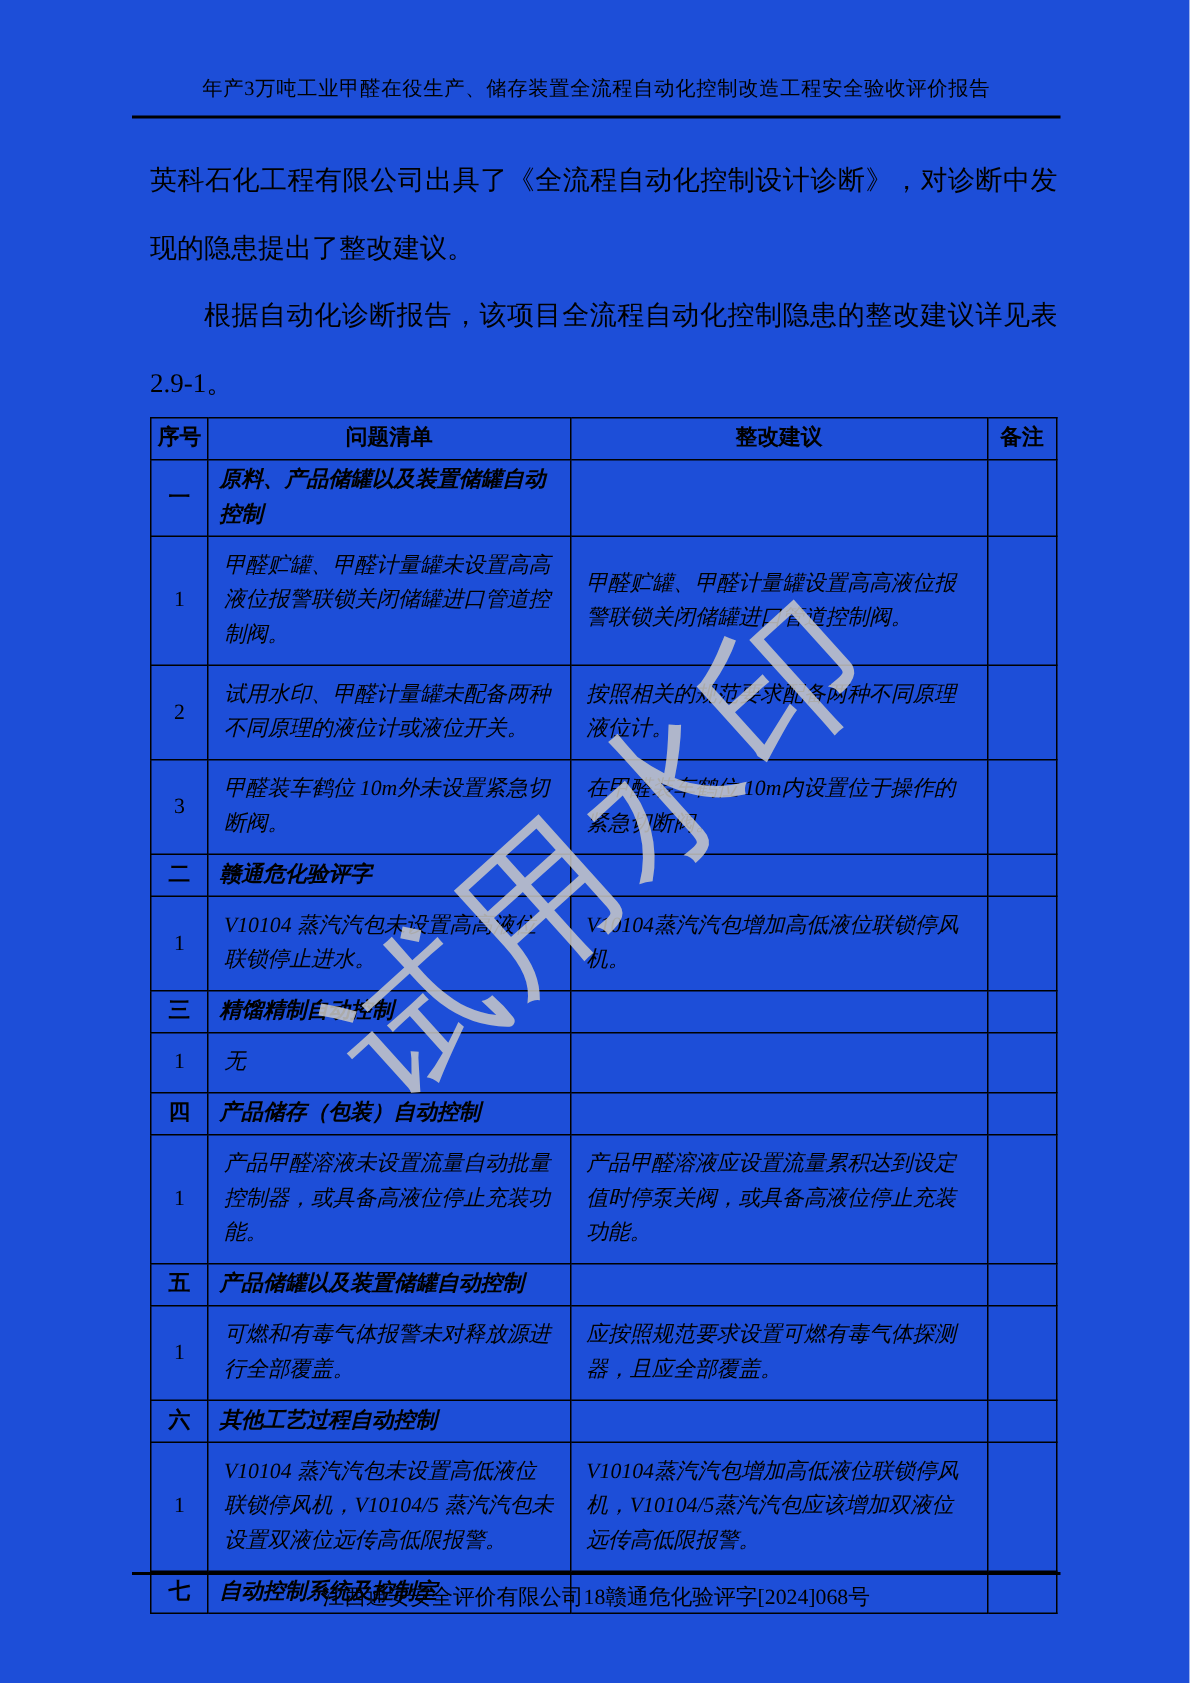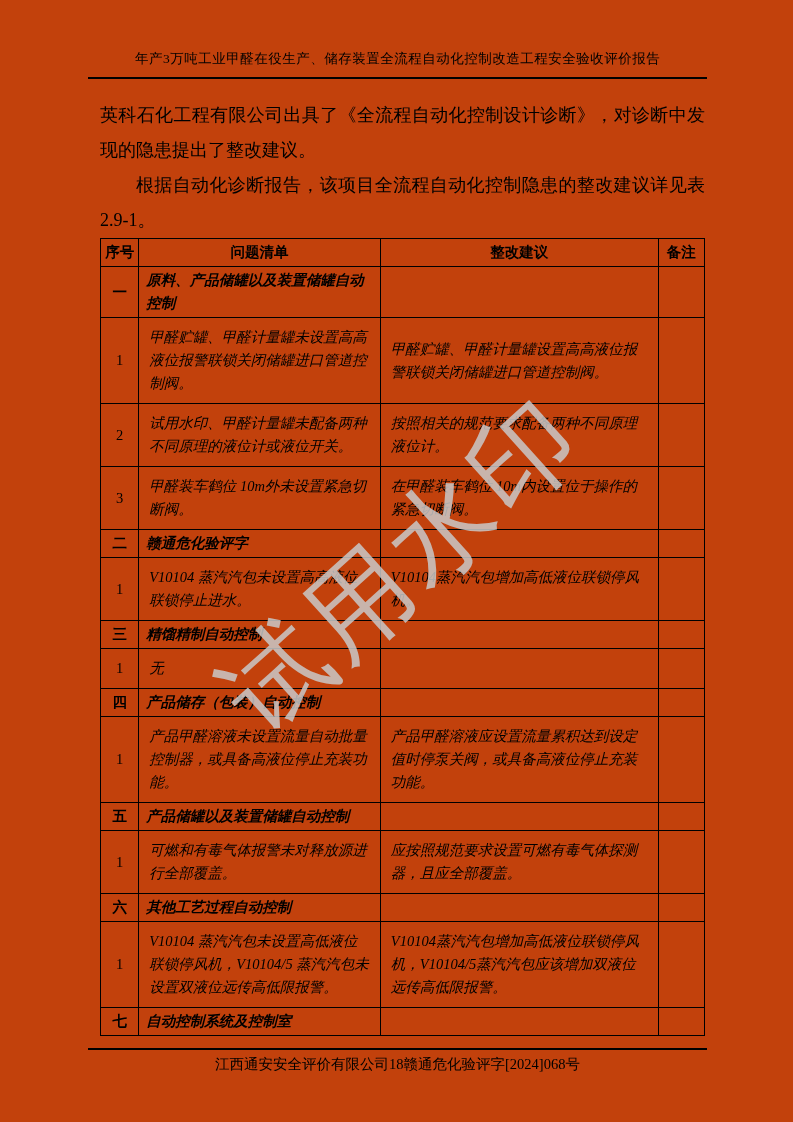--- a/index.html
+++ b/index.html
@@ -1,35 +1,35 @@
 <!DOCTYPE html>
 <html><head>
 <meta charset="utf-8">
 <style>
   * { margin:0; padding:0; box-sizing:border-box; }
   html,body { background:#ffffff; }
   .page {
     position:relative;
     width:793px; height:1122px;
     margin:0 auto;
-    background:#c2410c;
+    background:#1d4ed8;
     color:#000;
     font-family:"Liberation Serif","DejaVu Serif",serif;
     overflow:hidden;
     padding-left:47px;
   }
   .doc-header {
     position:absolute; top:50px; left:88px; right:86px;
     text-align:center; font-size:13.5px; letter-spacing:0.5px;
     padding-bottom:9px; border-bottom:2px solid #000;
   }
   .content {
     position:absolute; top:98px; left:100px; right:88px;
   }
-  .para { font-size:18px; line-height:35px; text-align:justify; }
+  .para { font-size:18px; line-height:45px; text-align:justify; }
   .para.indent { text-indent:36px; }
   .table-title { text-align:center; font-size:15px; margin:13px 0 8px; }
   table.issues { width:100%; border-collapse:collapse; table-layout:fixed; }
   .issues th, .issues td {
     border:1px solid #000; font-size:14.5px; line-height:23px;
     vertical-align:middle;
   }
   .issues th { font-weight:bold; height:28px; text-align:center; }
   .col-no { width:38px; }
   .col-problem { width:240px; }

